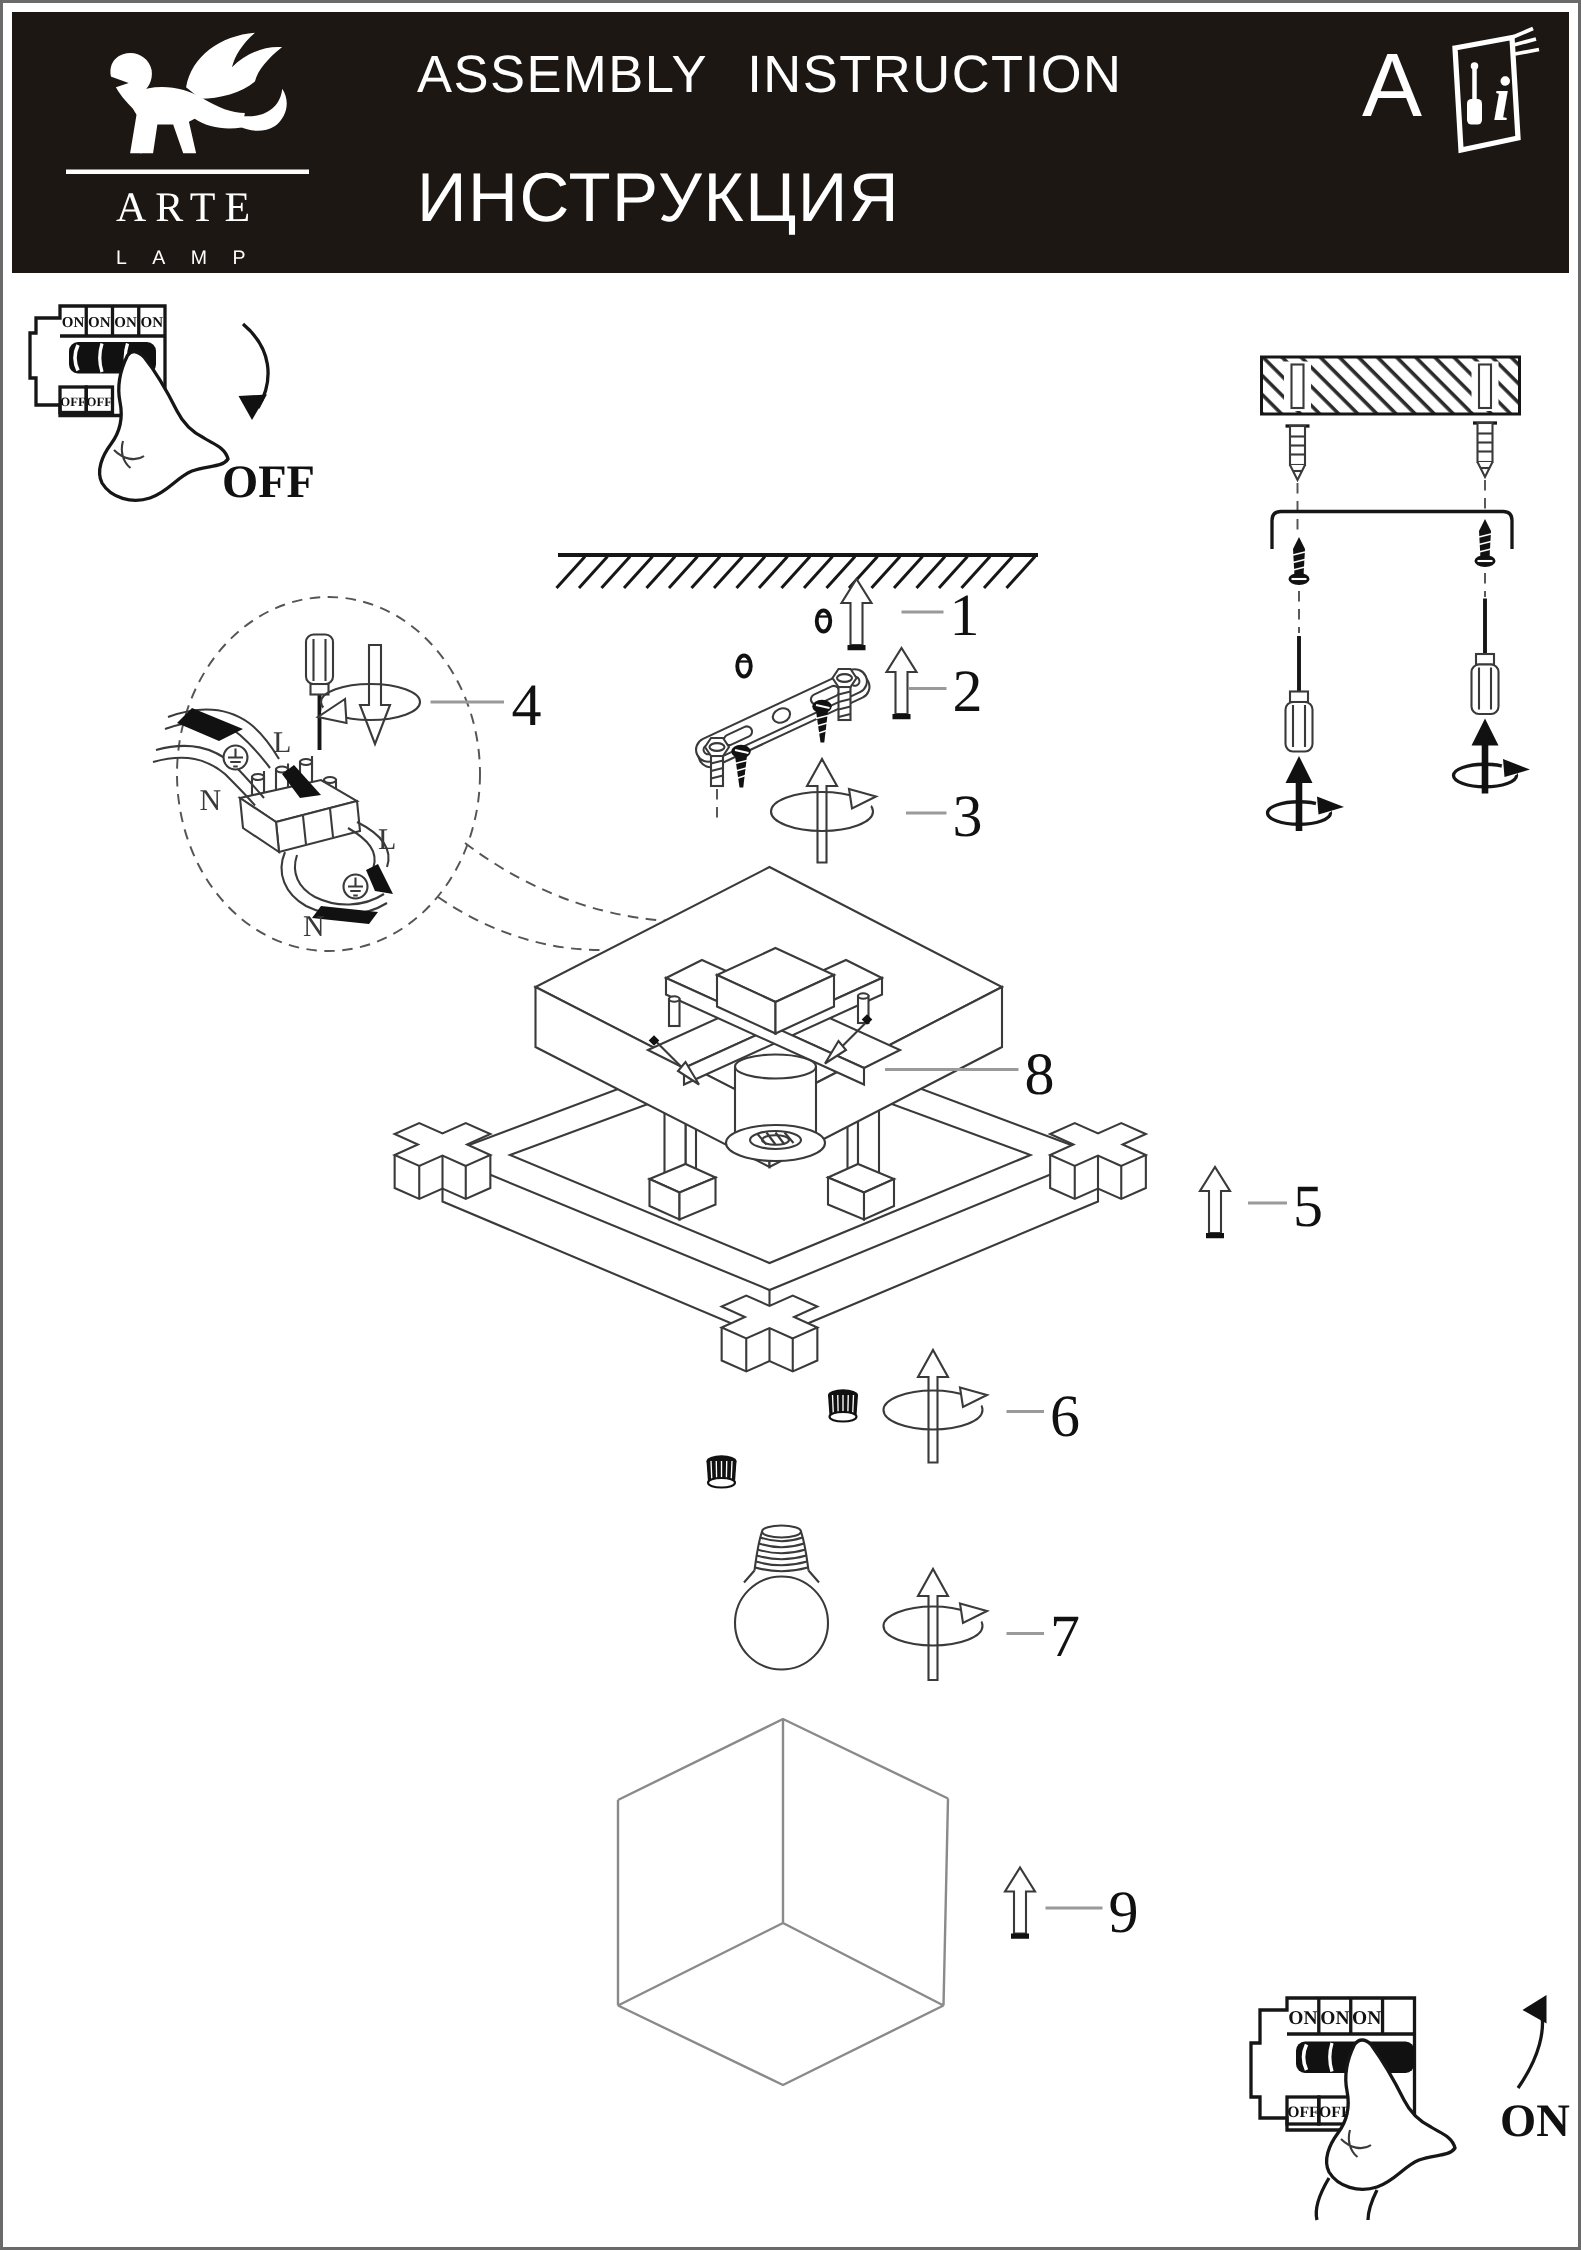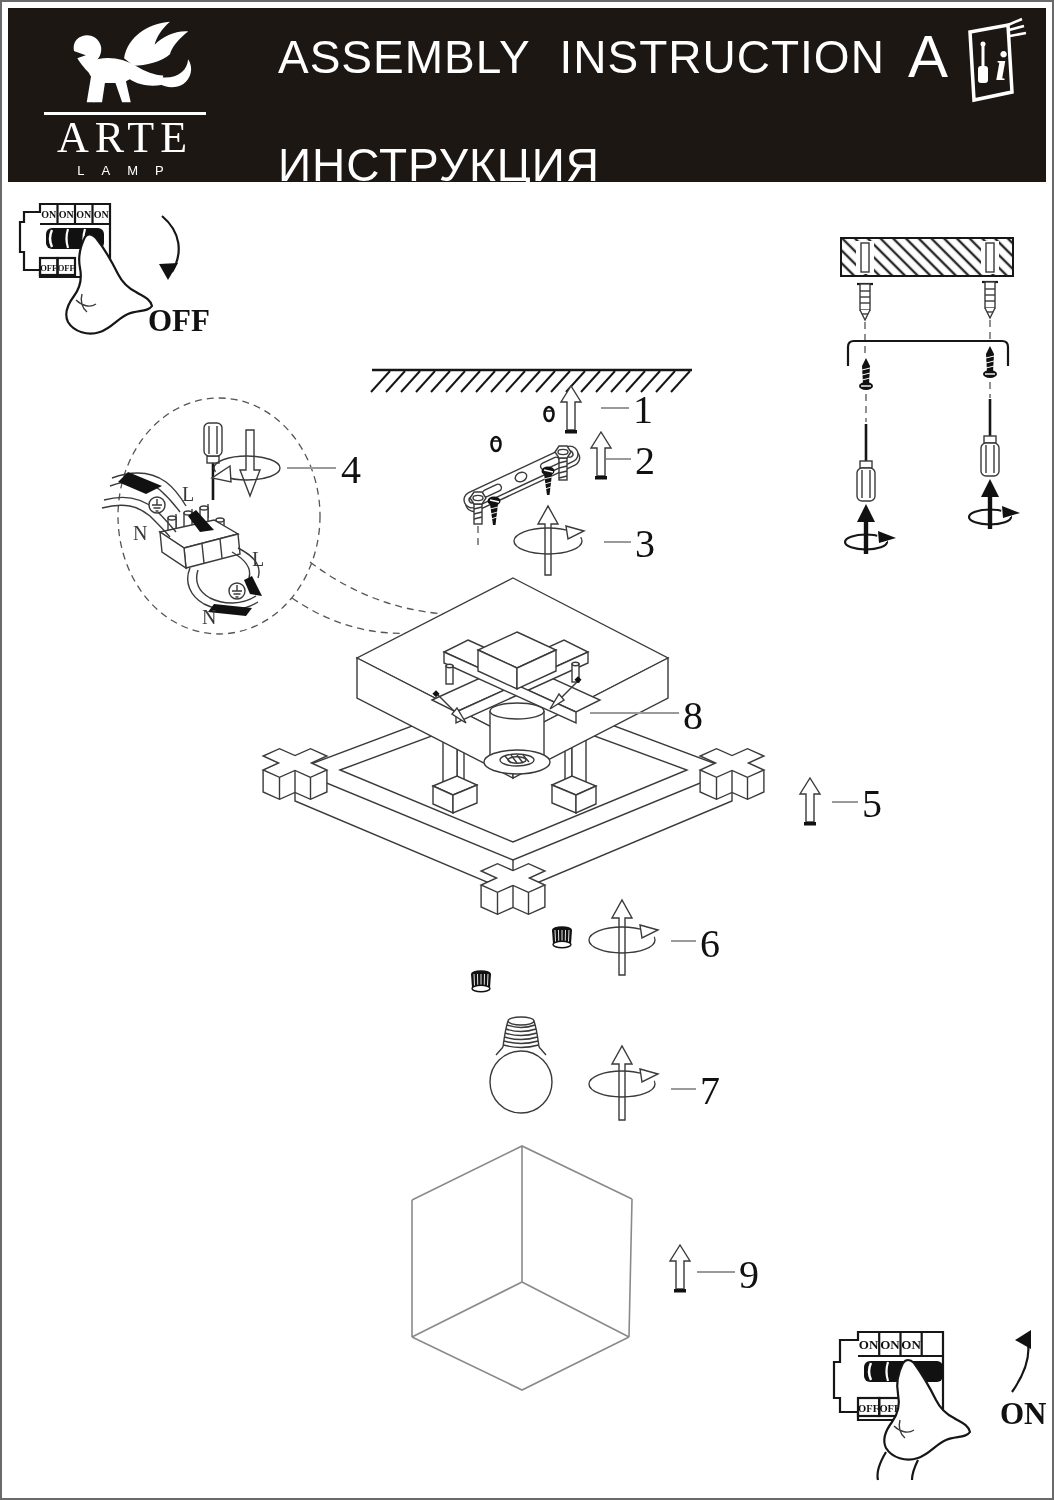--- a/index.html
+++ b/index.html
@@ -3,25 +3,25 @@
 <meta charset="utf-8">
 <style>
   html,body{margin:0;padding:0;background:#e8e8e8;}
   #sheet{position:relative;width:1054px;height:1500px;background:#ffffff;overflow:hidden;
          font-family:"Liberation Sans",sans-serif;}
   #frame{position:absolute;inset:0;border:2px solid #6a6a6a;pointer-events:none;}
   
   #hdr{position:absolute;left:8px;top:8px;width:1038px;height:174px;background:#1c1713;color:#fff;}
   #logo{position:absolute;left:36px;top:10px;width:162px;text-align:center;}
   #logo .rule{width:162px;height:3px;background:#fff;margin:2px 0 0 0;}
-  #brandname{font-family:"Liberation Serif",serif;font-size:44px;letter-spacing:6px;line-height:46px;text-align:center;}
+  #brandname{font-family:"Liberation Serif",serif;font-size:28px;letter-spacing:6px;line-height:46px;text-align:center;}
   #brandsub{font-size:13px;letter-spacing:17px;margin-top:2px;padding-left:8px;}
   #titles{position:absolute;left:270px;top:22px;width:620px;}
-  #title-en{font-size:46px;letter-spacing:1px;word-spacing:16px;}
-  #title-row{display:flex;gap:52px;margin-top:54px;font-size:46px;letter-spacing:1px;white-space:nowrap;}
+  #title-en{font-size:35px;letter-spacing:1px;word-spacing:16px;}
+  #title-row{display:flex;gap:52px;margin-top:34px;font-size:46px;letter-spacing:1px;white-space:nowrap;}
   #pageletter{position:absolute;left:900px;top:14px;font-size:60px;}
   
   #art{position:absolute;left:0;top:0;}
   text.step{font-family:"Liberation Serif",serif;font-size:40px;fill:#111;}
   text.cellon{font-family:"Liberation Serif",serif;font-weight:bold;fill:#111;}
   text.capt{font-family:"Liberation Serif",serif;font-weight:bold;font-size:31px;fill:#111;}
   text.wire{font-family:"Liberation Serif",serif;font-size:20px;fill:#3a3a3a;}
   .ln{stroke:#3a3a3a;stroke-width:1.4;fill:none;}
   .lnw{stroke:#3a3a3a;stroke-width:1.4;fill:#fff;}
   .bold{stroke:#161616;stroke-width:2.2;fill:none;}

